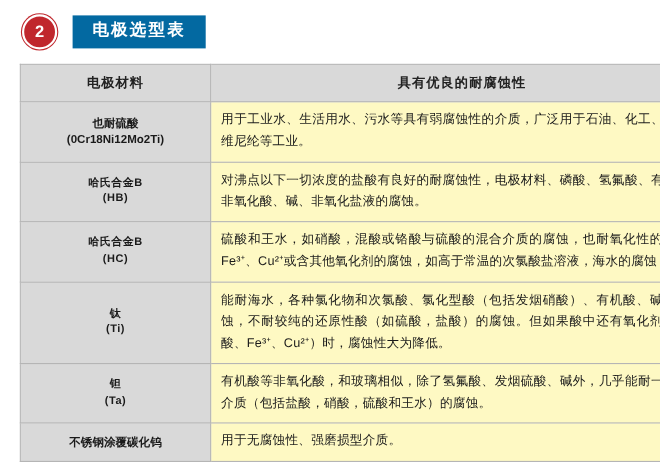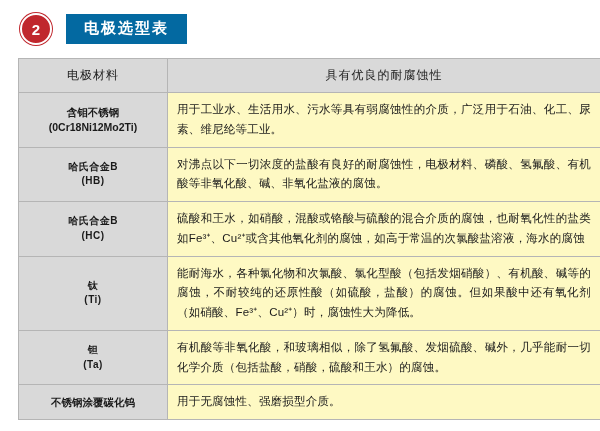--- a/index.html
+++ b/index.html
@@ -63,23 +63,23 @@
     border: 1px solid #a8a8a8;
   }
   table.spec th, table.spec td {
     border: 1px solid #b5b5b5;
     vertical-align: middle;
   }
   thead th {
     background: #d9d9d9;
     color: #222222;
     font-size: 12px;
-    font-weight: normal;
+    font-weight: bold;
     letter-spacing: 1px;
-    padding: 8px 4px;
+    padding: 8px 16px;
     text-align: center;
   }
   th.col-mat { width: 140px; }
   th.col-desc { width: 424px; }
 
   td.mat {
     background: #d9d9d9;
     color: #1a1a1a;
     font-size: 10px;
     font-weight: bold;
@@ -114,21 +114,21 @@
   <table class="spec">
     <thead>
       <tr>
         <th class="col-mat">电极材料</th>
         <th class="col-desc">具有优良的耐腐蚀性</th>
       </tr>
     </thead>
     <tbody>
       <tr>
         <td class="mat small">
-          <span class="sub">含钼不锈钢</span>
+          <span class="sub">也耐硫酸</span>
           <span class="sub">(0Cr18Ni12Mo2Ti)</span>
         </td>
         <td class="desc">用于工业水、生活用水、污水等具有弱腐蚀性的介质，广泛用于石油、化工、尿素、维尼纶等工业。</td>
       </tr>
       <tr>
         <td class="mat">
           <span class="sub">哈氏合金B</span>
           <span class="sub">(HB)</span>
         </td>
         <td class="desc">对沸点以下一切浓度的盐酸有良好的耐腐蚀性，电极材料、磷酸、氢氟酸、有机酸等非氧化酸、碱、非氧化盐液的腐蚀。</td>

